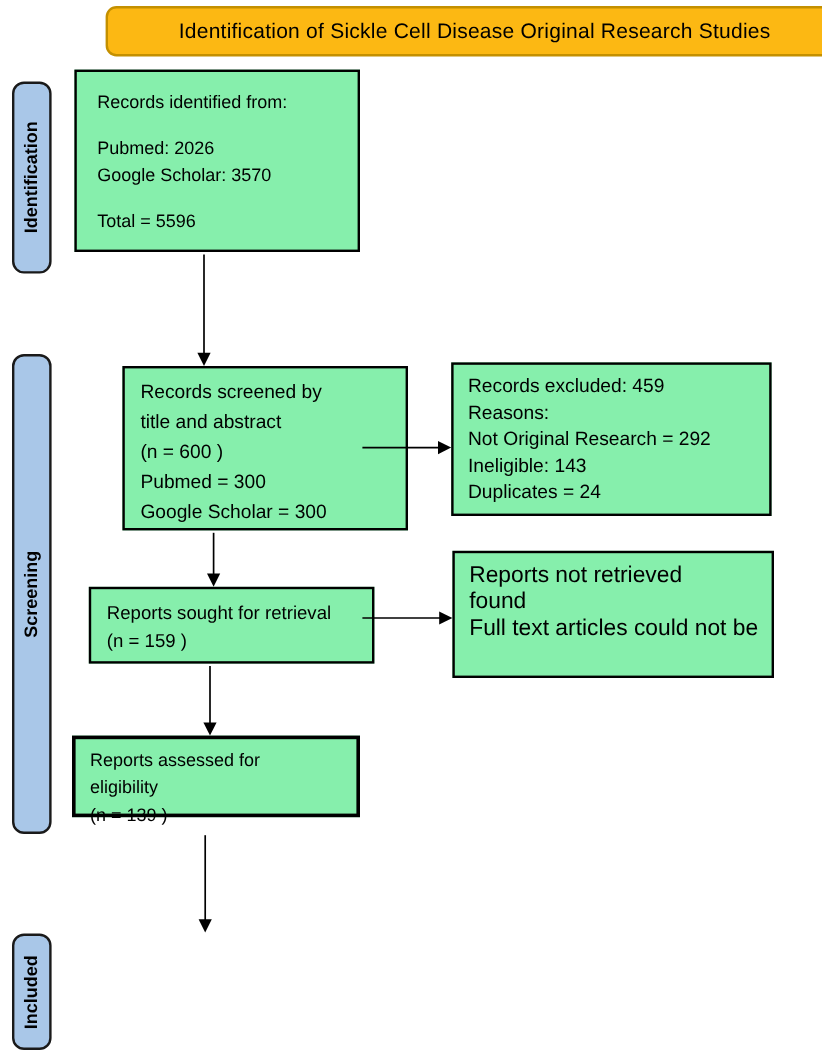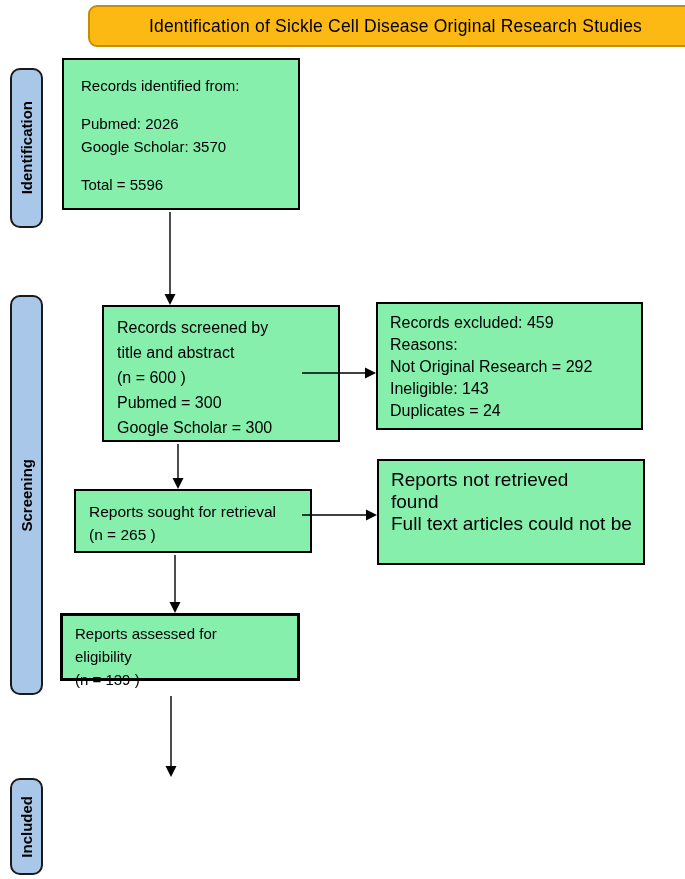--- a/index.html
+++ b/index.html
@@ -146,21 +146,21 @@
   <div class="flow-box box-excluded">
     <div class="line">Records excluded: 459</div>
     <div class="line">Reasons:</div>
     <div class="line">Not Original Research = 292</div>
     <div class="line">Ineligible: 143</div>
     <div class="line">Duplicates = 24</div>
   </div>
 
   <div class="flow-box box-sought">
     <div class="line">Reports sought for retrieval</div>
-    <div class="line">(n = 265 )</div>
+    <div class="line">(n = 159 )</div>
   </div>
 
   <div class="flow-box box-not-retrieved">
     <div class="line">Reports not retrieved</div>
     <div class="line">found</div>
     <div class="line">Full text articles could not be</div>
   </div>
 
   <div class="flow-box box-assessed">
     <div class="line">Reports assessed for</div>

